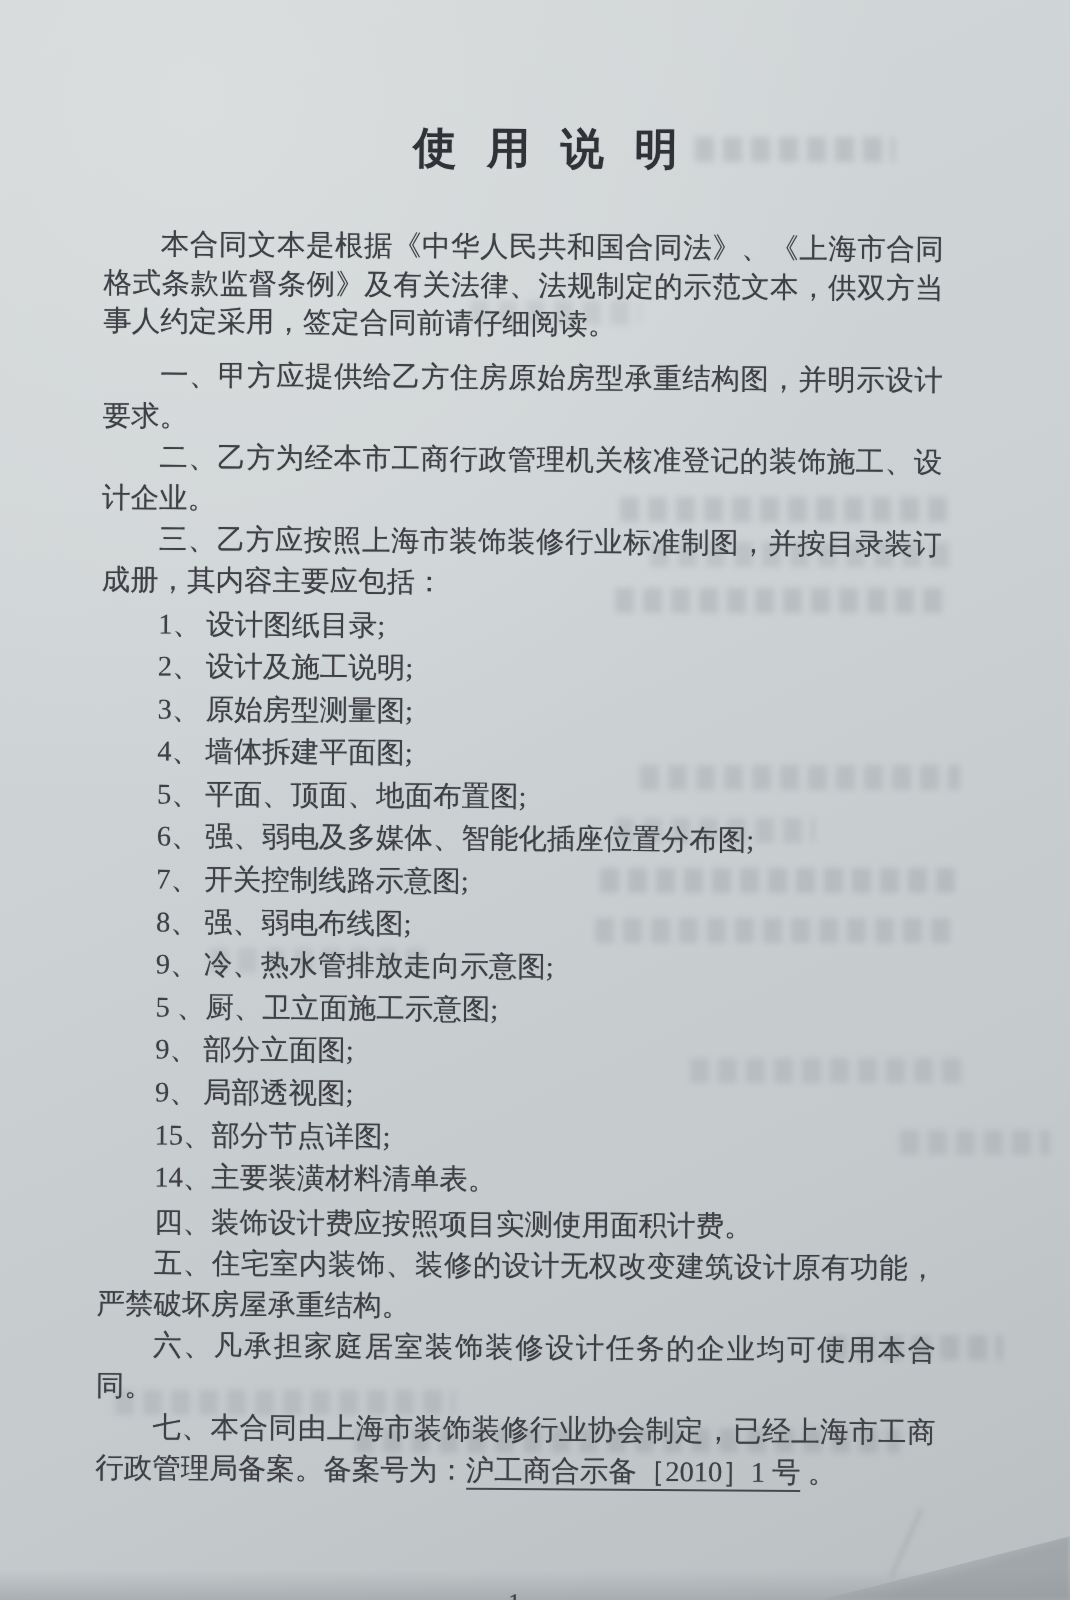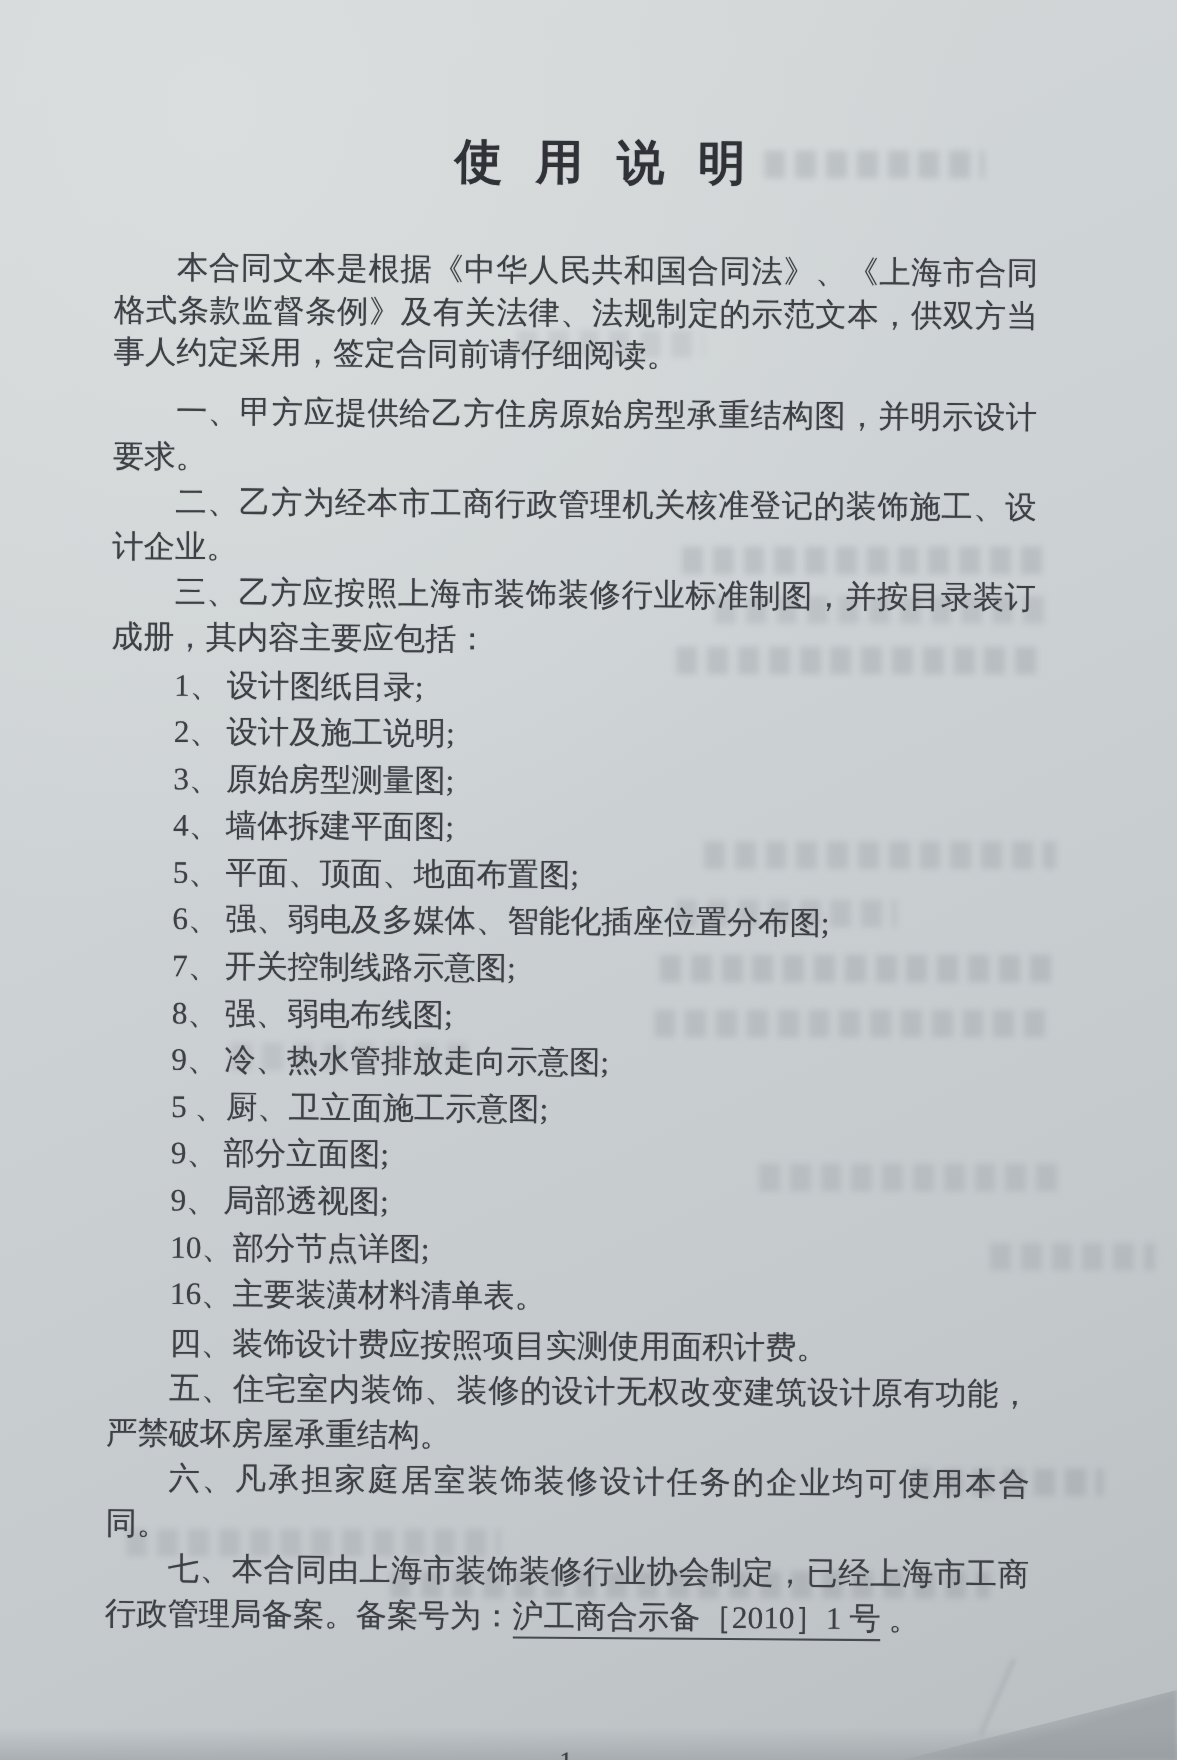--- a/index.html
+++ b/index.html
@@ -126,22 +126,22 @@
     <div class="item"><span class="num">3、</span><span>原始房型测量图;</span></div>
     <div class="item"><span class="num">4、</span><span>墙体拆建平面图;</span></div>
     <div class="item"><span class="num">5、</span><span>平面、顶面、地面布置图;</span></div>
     <div class="item"><span class="num">6、</span><span>强、弱电及多媒体、智能化插座位置分布图;</span></div>
     <div class="item"><span class="num">7、</span><span>开关控制线路示意图;</span></div>
     <div class="item"><span class="num">8、</span><span>强、弱电布线图;</span></div>
     <div class="item"><span class="num">9、</span><span>冷、热水管排放走向示意图;</span></div>
     <div class="item"><span class="num">5 、</span><span>厨、卫立面施工示意图;</span></div>
     <div class="item"><span class="num">9、</span><span>部分立面图;</span></div>
     <div class="item"><span class="num">9、</span><span>局部透视图;</span></div>
-    <div class="item"><span class="num">10、</span><span>部分节点详图;</span></div>
-    <div class="item"><span class="num">16、</span><span>主要装潢材料清单表。</span></div>
+    <div class="item"><span class="num">15、</span><span>部分节点详图;</span></div>
+    <div class="item"><span class="num">14、</span><span>主要装潢材料清单表。</span></div>
   </div>
 
   <p class="clause after-list">四、装饰设计费应按照项目实测使用面积计费。</p>
   <p class="clause">五、住宅室内装饰、装修的设计无权改变建筑设计原有功能，严禁破坏房屋承重结构。</p>
   <p class="clause">六、凡承担家庭居室装饰装修设计任务的企业均可使用本合同。</p>
   <p class="clause"><span>七、本合同由上海市装饰装修行业协会制定，已经上海市工商行政管理局备案。备案号为：</span><span class="underline">沪工商合示备［2010］1 号</span><span> 。</span></p>
 
   <div class="pagenum">1</div>
 </div>
 

